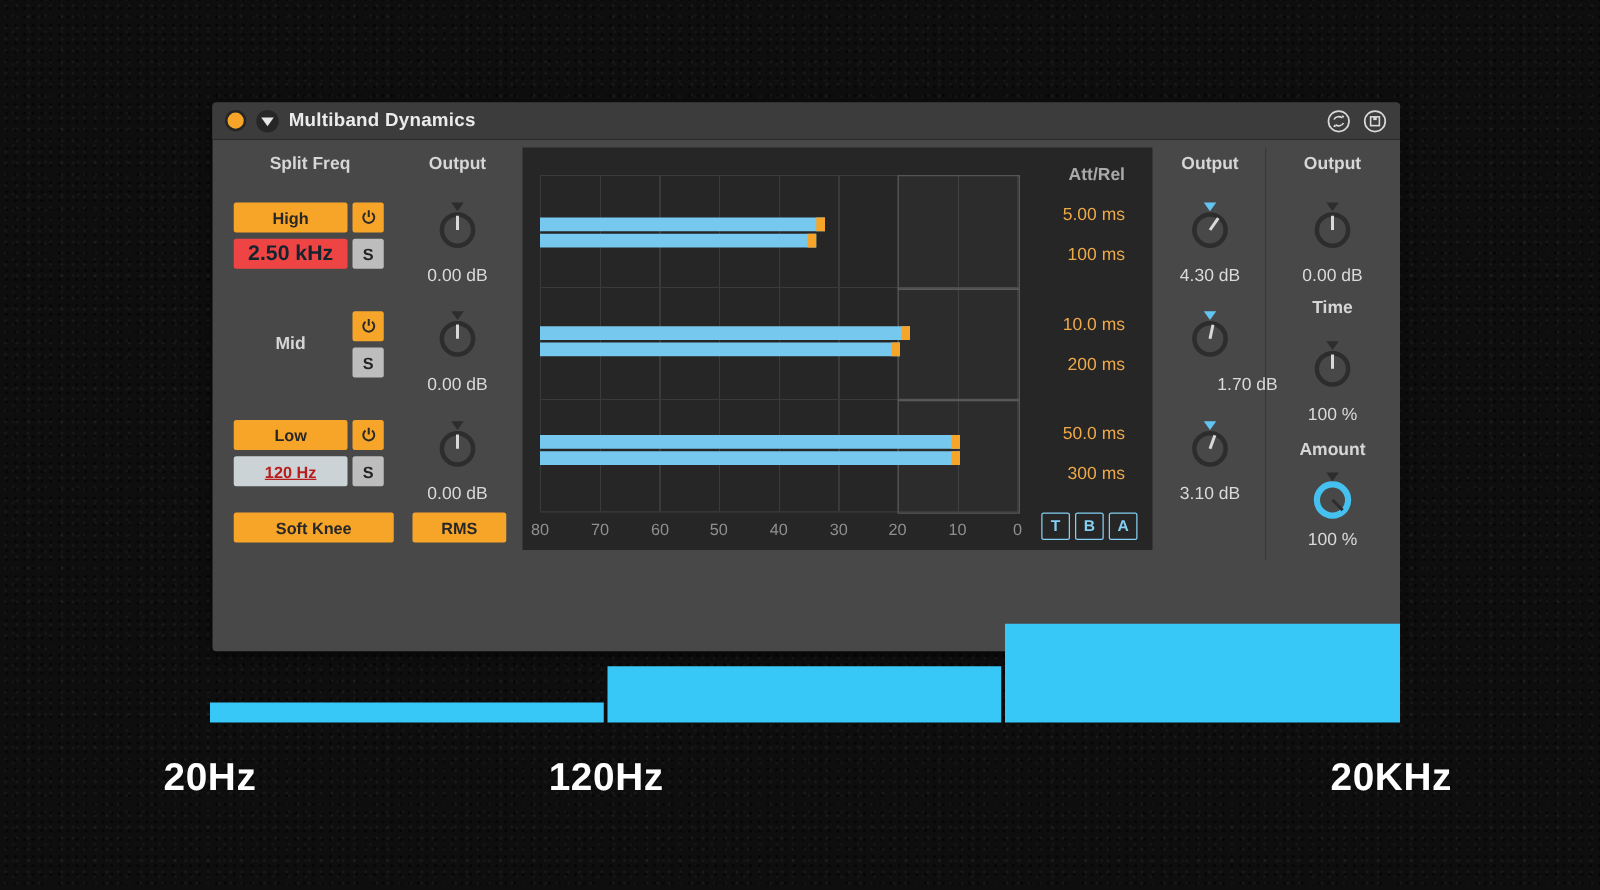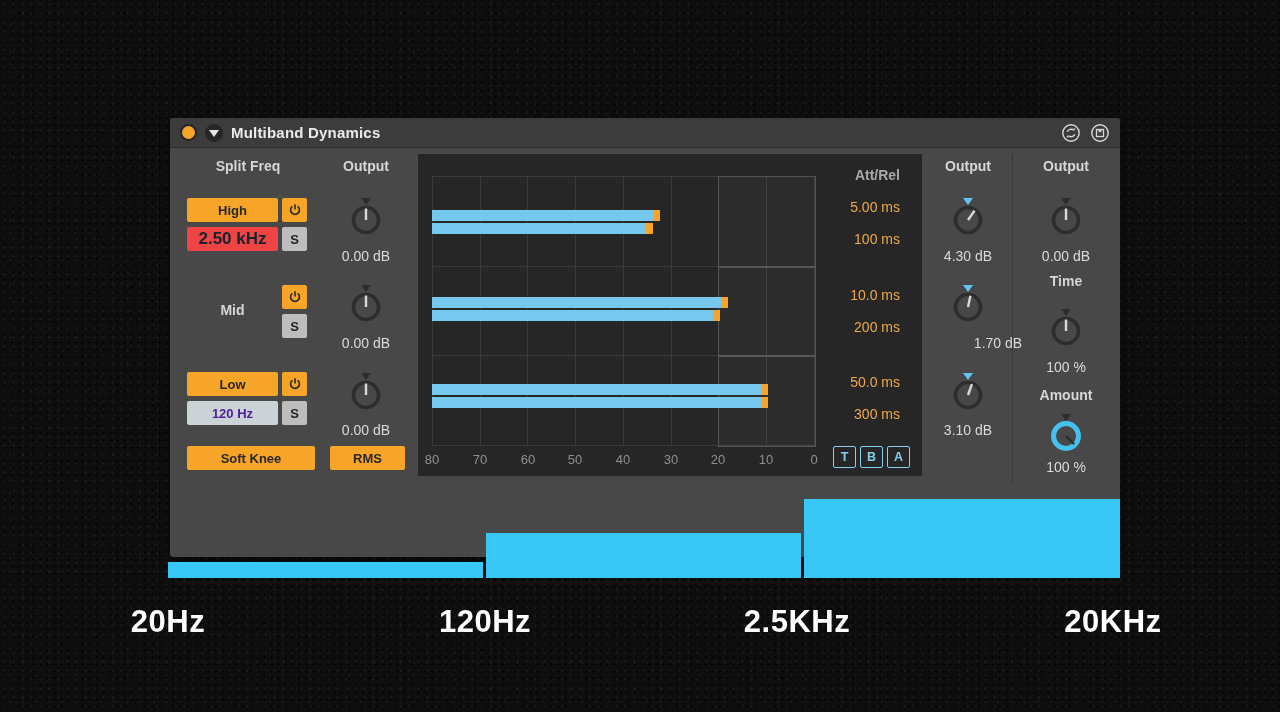--- a/index.html
+++ b/index.html
@@ -8,33 +8,33 @@
     font-family:"Liberation Sans",sans-serif;
     background-color:#0e0e0e;
     background-image:
       radial-gradient(rgba(255,255,255,0.05) 1px, transparent 1.3px),
       radial-gradient(rgba(255,255,255,0.03) 1px, transparent 1.3px),
       radial-gradient(rgba(0,0,0,0.55) 1px, transparent 1.3px);
     background-size:9px 9px,13px 13px,7px 7px;
     background-position:0 0,4px 6px,2px 3px;
   }
   
-  .device{position:absolute;left:170px;top:82px;width:950px;height:439px;background:#484848;border-radius:3px;box-shadow:0 2px 10px rgba(0,0,0,.55);margin-top:36px;}
+  .device{position:absolute;left:170px;top:82px;width:950px;height:439px;background:#484848;border-radius:3px;box-shadow:0 2px 10px rgba(0,0,0,.55);}
   .titlebar{position:absolute;left:0;top:0;right:0;height:30px;background:#3c3c3c;border-bottom:1px solid #2b2b2b;border-radius:3px 3px 0 0;display:flex;align-items:center;gap:8px;padding:0 10px;box-sizing:border-box;}
   .activator{width:17px;height:17px;border-radius:50%;background:#f7a528;border:2px solid #252525;box-sizing:border-box;}
   .foldbtn{width:18px;height:18px;border-radius:50%;background:#262626;display:flex;align-items:center;justify-content:center;}
   .foldbtn .tri{width:0;height:0;border-left:5px solid transparent;border-right:5px solid transparent;border-top:7px solid #e6e6e6;margin-top:2px;}
   .dev-title{font-size:15px;font-weight:700;color:#ebebeb;letter-spacing:.2px;}
   .tb-icons{margin-left:auto;display:flex;gap:9px;align-items:center;}
   .abs{position:absolute;box-sizing:border-box;}
   .hdr{font-size:14px;font-weight:600;color:#d6d6d6;text-align:center;}
   .val{font-size:14px;color:#dadada;text-align:center;}
   .btn-orange{background:#f7a528;color:#272727;font-size:13px;font-weight:700;display:flex;align-items:center;justify-content:center;border-radius:2px;cursor:default;}
   .valbox-blue{background:#ef4444;color:#13242e;font-size:17px;font-weight:600;display:flex;align-items:center;justify-content:center;border-radius:2px;text-align:center;}
-  .valbox-gray{background:#ccd3d6;color:#4c1d95;font-size:13px;font-weight:600;display:flex;align-items:center;justify-content:center;border-radius:2px;}
+  .valbox-gray{background:#ccd3d6;color:#b91c1c;font-size:13px;font-weight:600;display:flex;align-items:center;justify-content:center;border-radius:2px;text-decoration:underline;}
   .sbtn{background:#bdbdbd;color:#232323;font-size:13px;font-weight:700;display:flex;align-items:center;justify-content:center;border-radius:2px;}
   .pbtn{background:#f7a528;display:flex;align-items:center;justify-content:center;border-radius:2px;}
   .midlabel{font-size:14px;font-weight:600;color:#d6d6d6;display:flex;align-items:center;justify-content:center;}
   
   .display{position:absolute;left:248px;top:36px;width:504px;height:322px;background:#262626;}
   .gridarea{position:absolute;left:14px;top:22px;width:382px;height:269px;
     background-image:
       repeating-linear-gradient(to right,#3a3a3a 0,#3a3a3a 1px,transparent 1px,transparent 47.75px),
       repeating-linear-gradient(to bottom,#3a3a3a 0,#3a3a3a 1px,transparent 1px,transparent 89.67px);
     border-right:1px solid #3a3a3a;border-bottom:1px solid #3a3a3a;}
@@ -257,16 +257,15 @@
     <div class="abs val" style="left:856px;top:341px;width:80px;">100 %</div>
 
   </div>
 
   <div class="fband" style="left:168px;top:562px;width:315px;height:16px;"></div>
   <div class="fband" style="left:486px;top:533px;width:315px;height:45px;"></div>
   <div class="fband" style="left:804px;top:499px;width:316px;height:79px;"></div>
 
   <div class="flabel" style="left:168px;">20Hz</div>
   <div class="flabel" style="left:485px;">120Hz</div>
-  <div class="flabel" style="left:797px;">2.5KHz</div>
   <div class="flabel" style="left:1113px;">20KHz</div>
 
 </div>
 
 </body></html>

